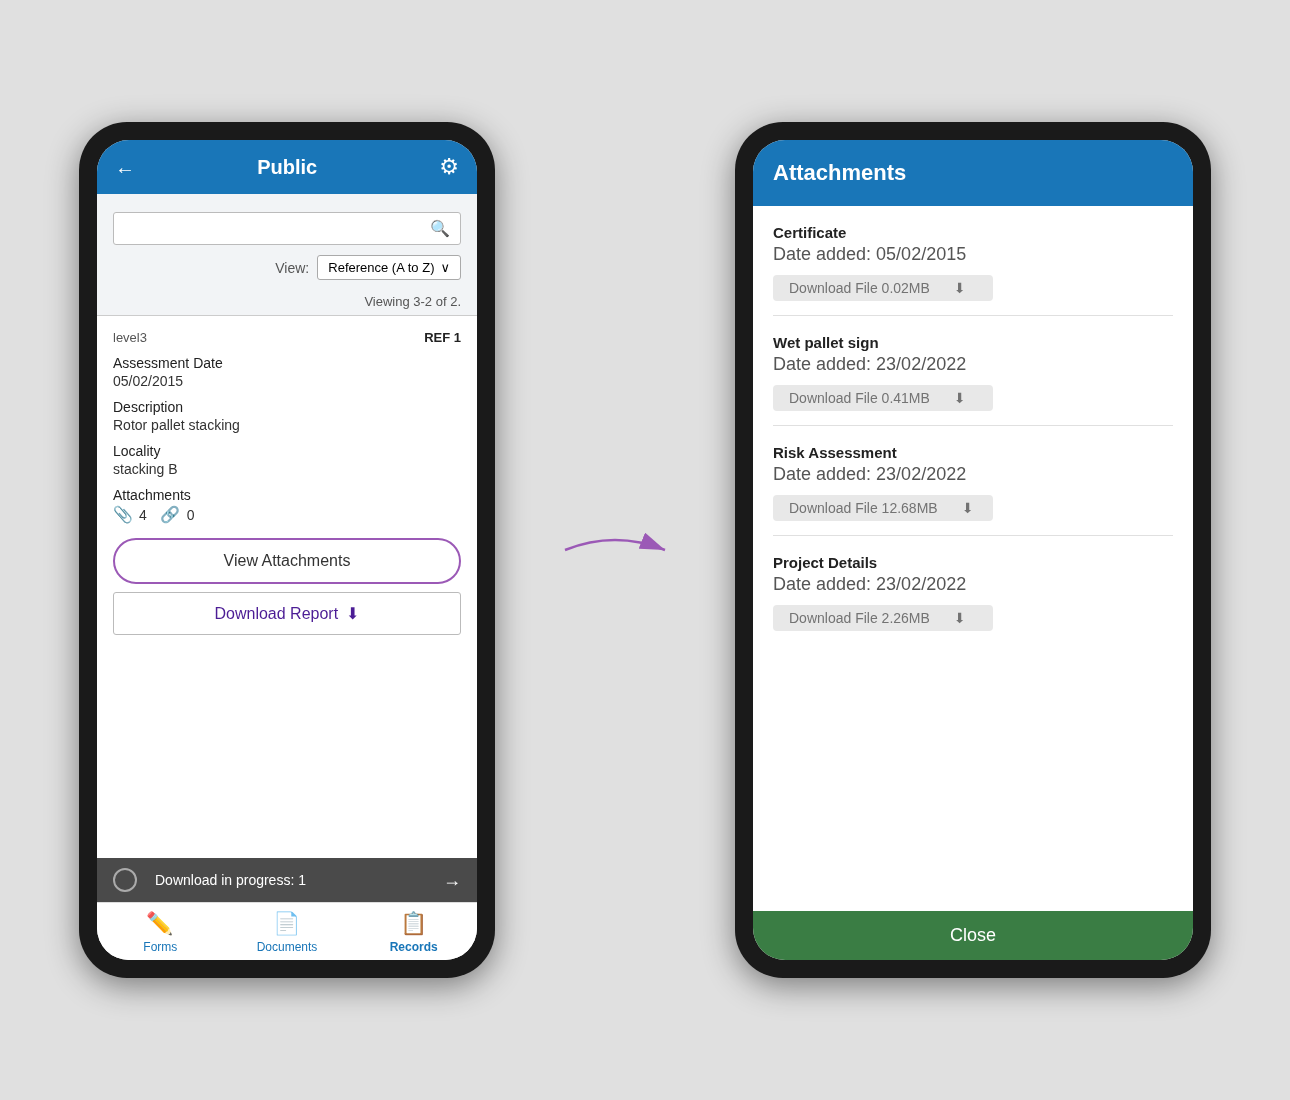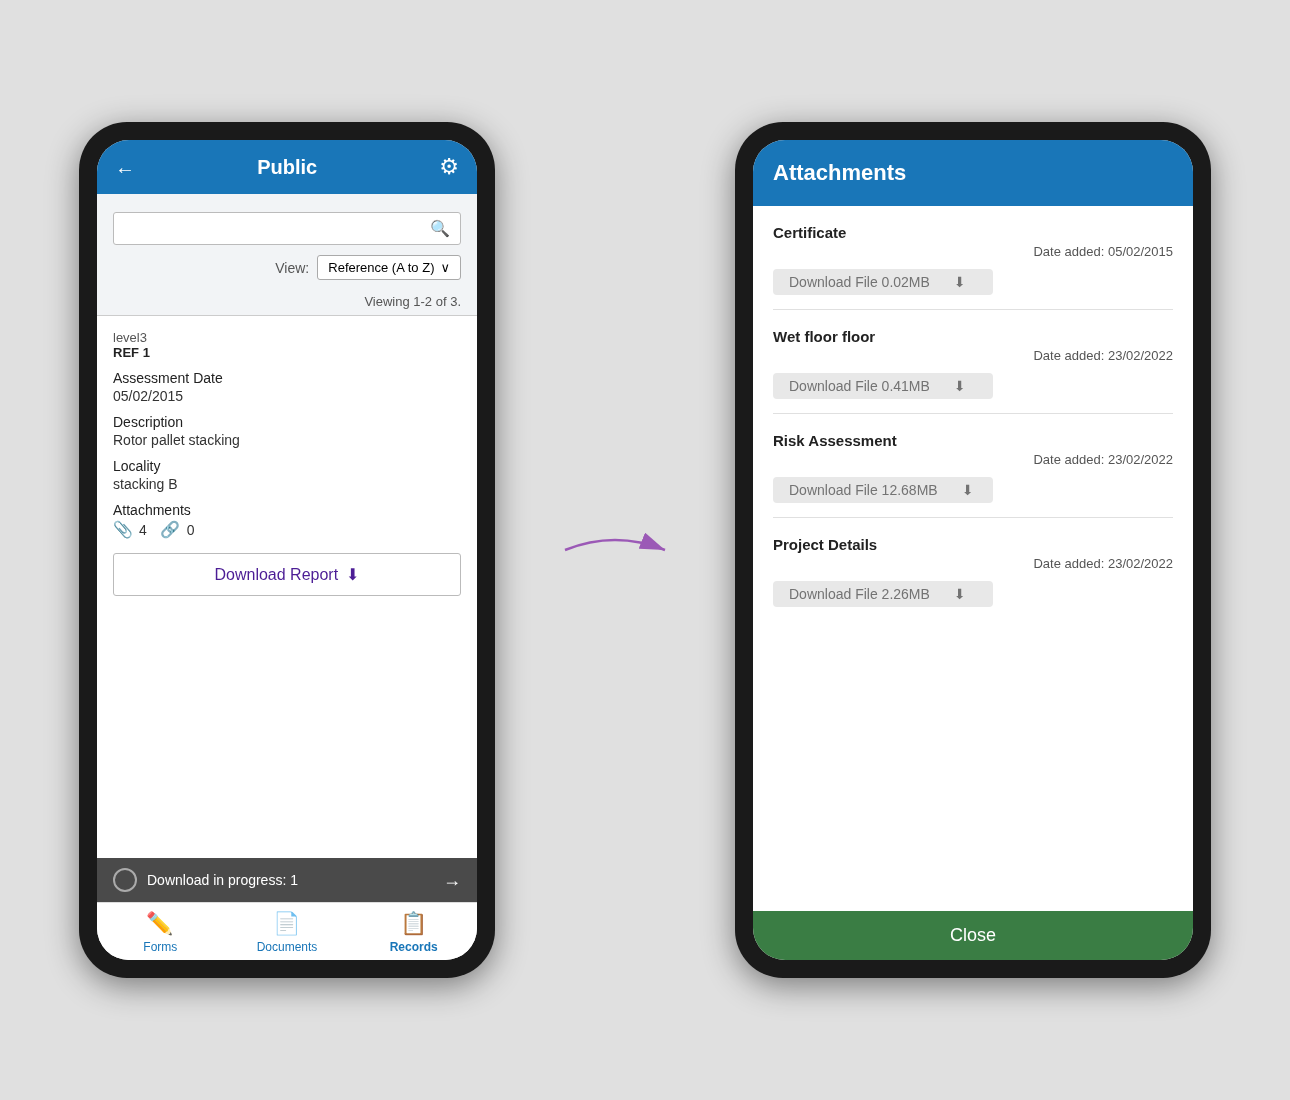--- a/index.html
+++ b/index.html
@@ -122,21 +122,20 @@
       padding: 14px 16px;
       flex: 1;
       overflow-y: auto;
     }
     .record-meta {
       display: flex;
       justify-content: space-between;
       font-size: 13px;
       color: #555;
       margin-bottom: 10px;
-      flex-direction: column;
     }
     .record-ref { color: #222; font-weight: 600; }
     .field-label { font-weight: 400; font-size: 14px; color: #222; margin-bottom: 2px; }
     .field-value { font-size: 14px; color: #333; margin-bottom: 10px; }
 
     .attachments-row {
       display: flex;
       align-items: center;
       gap: 6px;
       margin-bottom: 14px;
@@ -172,21 +171,21 @@
     }
 
     .download-progress-bar {
       background: #4a4a4a;
       padding: 10px 16px;
       display: flex;
       align-items: center;
       justify-content: space-between;
       flex-shrink: 0;
     }
-    .progress-left { display: flex; align-items: center; gap: 10px; }
+    .progress-left { display: flex; align-items: center; gap: 18px; }
     .progress-circle {
       width: 24px; height: 24px;
       border: 2px solid #aaa;
       border-radius: 50%;
       flex-shrink: 0;
     }
     .progress-text { color: #fff; font-size: 14px; }
     .progress-arrow { color: #fff; font-size: 18px; cursor: pointer; }
 
     .bottom-nav {
@@ -239,21 +238,21 @@
       flex: 1;
       overflow-y: auto;
       padding: 0 20px;
     }
     .att-item {
       border-bottom: 1px solid #e0e0e0;
       padding: 18px 0 14px 0;
     }
     .att-item:last-child { border-bottom: none; }
     .att-name { font-weight: 700; font-size: 15px; color: #222; margin-bottom: 3px; }
-    .att-date { font-size: 13px; color: #555; margin-bottom: 10px; text-align: right; }
+    .att-date { font-size: 18px; color: #555; margin-bottom: 10px; }
     .btn-download-file {
       background: #e8e8e8;
       border: none;
       border-radius: 4px;
       padding: 5px 16px;
       font-size: 14px;
       color: #737373;
       cursor: pointer;
       display: inline-flex;
       align-items: center;
@@ -305,21 +304,21 @@
       </div>
       <div class="sort-row">
         <span class="sort-label">View:</span>
         <div class="sort-select">
           <span>Reference (A to Z)</span>
           <span>∨</span>
         </div>
       </div>
     </div>
 
-    <div class="viewing-text">Viewing 1-2 of 3.</div>
+    <div class="viewing-text">Viewing 3-2 of 2.</div>
     <div class="divider-line"></div>
 
     <div class="record-card">
       <div class="record-meta">
         <span>level3</span>
         <span class="record-ref">
           <span>REF</span>&nbsp;<span>1</span>
         </span>
       </div>
 
@@ -333,20 +332,21 @@
       <div class="field-value">stacking B</div>
 
       <div class="field-label">Attachments</div>
       <div class="attachments-row">
         <span class="attach-icon">📎</span>
         <span class="attach-count">4</span>
         <span class="attach-icon">🔗</span>
         <span class="attach-count">0</span>
       </div>
 
+      <button class="btn-view-attachments">View Attachments</button>
       <button class="btn-download-report">
         <span>Download Report</span>
         <span>⬇</span>
       </button>
     </div>
 
     <div class="download-progress-bar">
       <div class="progress-left">
         <div class="progress-circle"></div>
         <span class="progress-text">Download in progress: 1</span>
@@ -397,21 +397,21 @@
           <span>Date added:</span>
           <span>05/02/2015</span>
         </div>
         <button class="btn-download-file">
           <span>Download File 0.02MB</span>
           <span>⬇</span>
         </button>
       </div>
 
       <div class="att-item">
-        <div class="att-name">Wet floor floor</div>
+        <div class="att-name">Wet pallet sign</div>
         <div class="att-date">
           <span>Date added:</span>
           <span>23/02/2022</span>
         </div>
         <button class="btn-download-file">
           <span>Download File 0.41MB</span>
           <span>⬇</span>
         </button>
       </div>
 

